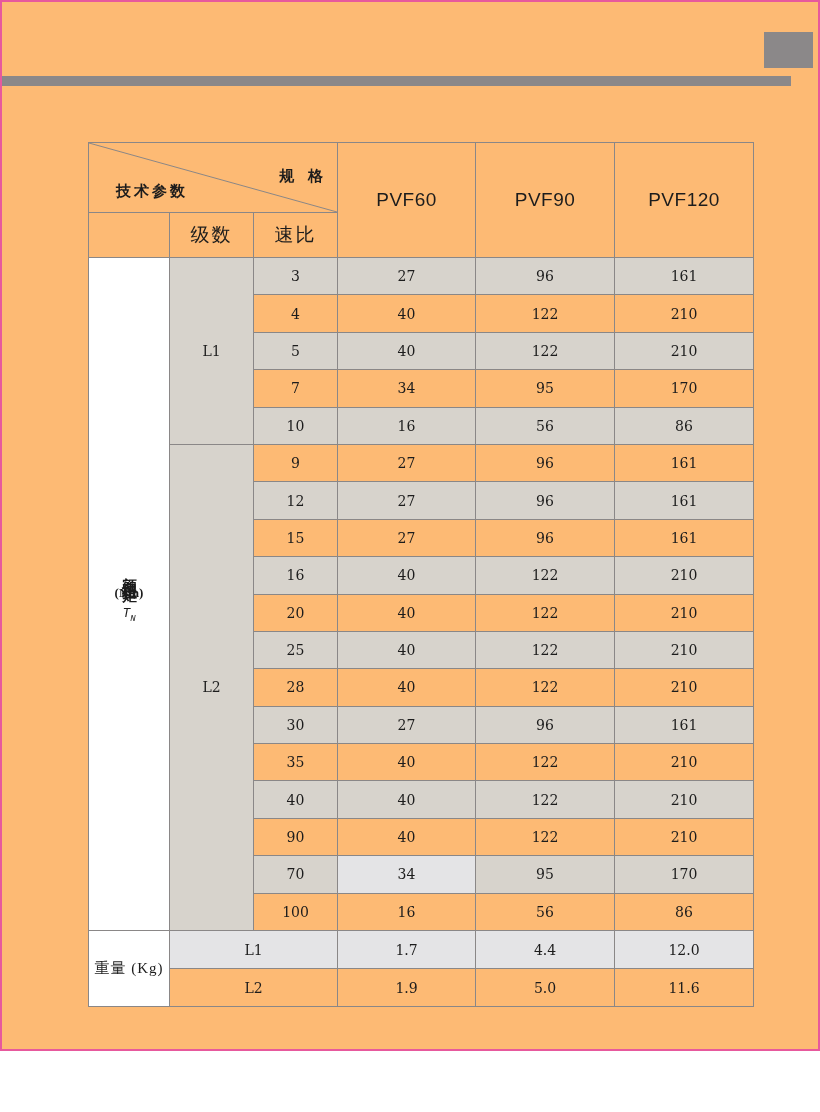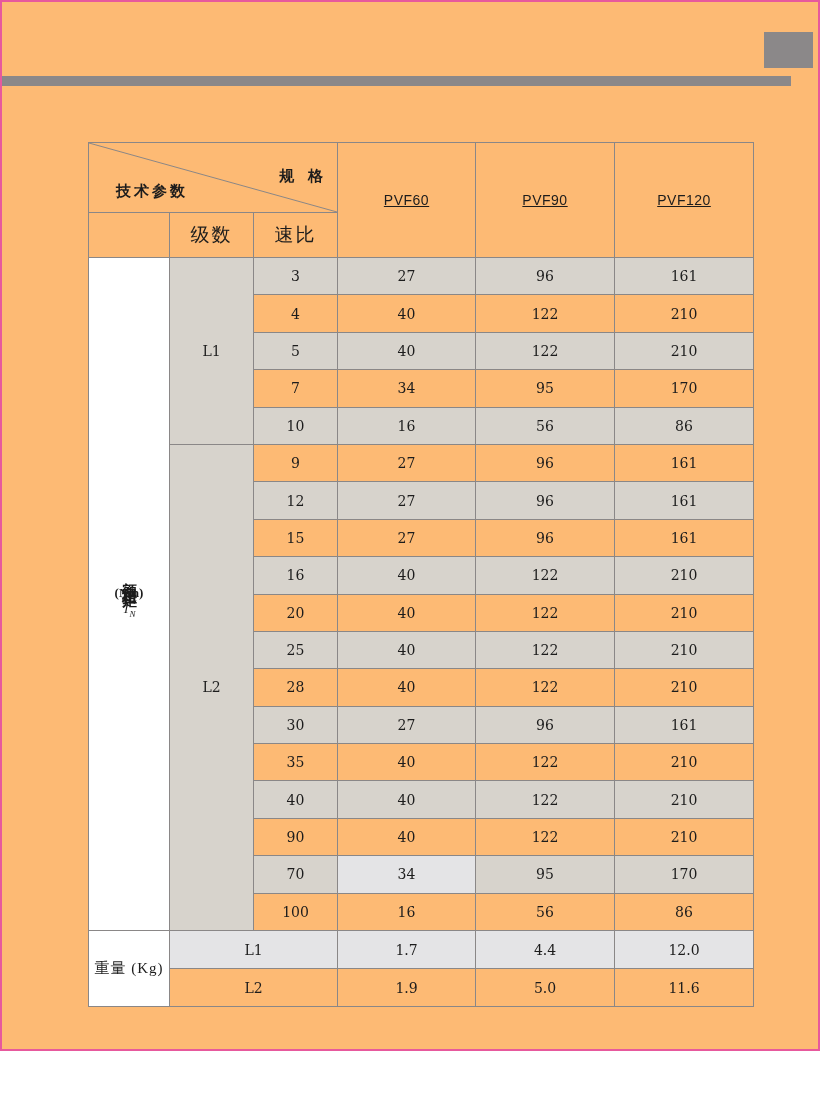--- a/index.html
+++ b/index.html
@@ -41,48 +41,48 @@
     font-weight:normal;
     overflow:hidden;
   }
   .hrow1{height:70px;}
   .hrow2{height:45px;}
   .data-row{height:37.4px;}
   .weight-row{height:38px;}
 
   .pvf{
     font-family:"Liberation Sans","DejaVu Sans",sans-serif;
-    font-size:14px;letter-spacing:0.5px;text-decoration:underline;
+    font-size:19px;letter-spacing:0.5px;
   }
   .subhead{
     font-size:19px;font-weight:bold;letter-spacing:2px;
   }
   .diag-cell{position:relative;}
   .diag-svg{position:absolute;left:0;top:0;width:100%;height:100%;display:block;}
   .corner-tr{
     position:absolute;top:24px;right:9px;
     font-size:15px;font-weight:bold;letter-spacing:5px;
   }
   .corner-bl{
     position:absolute;bottom:11px;left:27px;
     font-size:15px;font-weight:bold;letter-spacing:3px;text-align:right;
   }
 
   .num-cell{font-size:14px;font-family:"DejaVu Serif","Liberation Serif",serif;}
   .shaded{background:var(--shade-beige);}
   .light{background:var(--shade-light);}
   .group-cell{background:var(--shade-beige);font-size:14px;font-family:"DejaVu Serif","Liberation Serif",serif;}
   .vlabel-cell{background:#fff;}
-  .vlabel{display:flex;flex-direction:column;align-items:center;}
+  .vlabel{display:flex;flex-direction:column;align-items:center;gap:5px;}
   .vtext{
     writing-mode:vertical-rl;text-orientation:upright;
     font-size:15px;font-weight:bold;letter-spacing:4px;
   }
   .vunit{font-size:13px;font-weight:bold;}
-  .vsym{font-size:13px;font-style:italic;font-family:Liberation Serif, serif;}
+  .vsym{font-size:13px;font-style:italic;font-family:Liberation Mono, monospace;}
   .vsym sub{font-size:9px;}
   .wlabel-cell{font-size:15px;font-weight:bold;background:#fff;letter-spacing:1px;}
 
   
   .footer-line{position:absolute;left:438px;top:1069px;width:278px;height:5px;background:var(--footer-line);}
   .footer-dot{position:absolute;left:710px;top:1066px;width:11px;height:11px;border-radius:50%;background:var(--gear-fill);}
   .gear{position:absolute;left:720px;top:1053px;width:42px;height:42px;}
   .gear-num{
     font-family:"Liberation Sans","DejaVu Sans",sans-serif;
     font-size:16px;fill:#3a3a3a;

